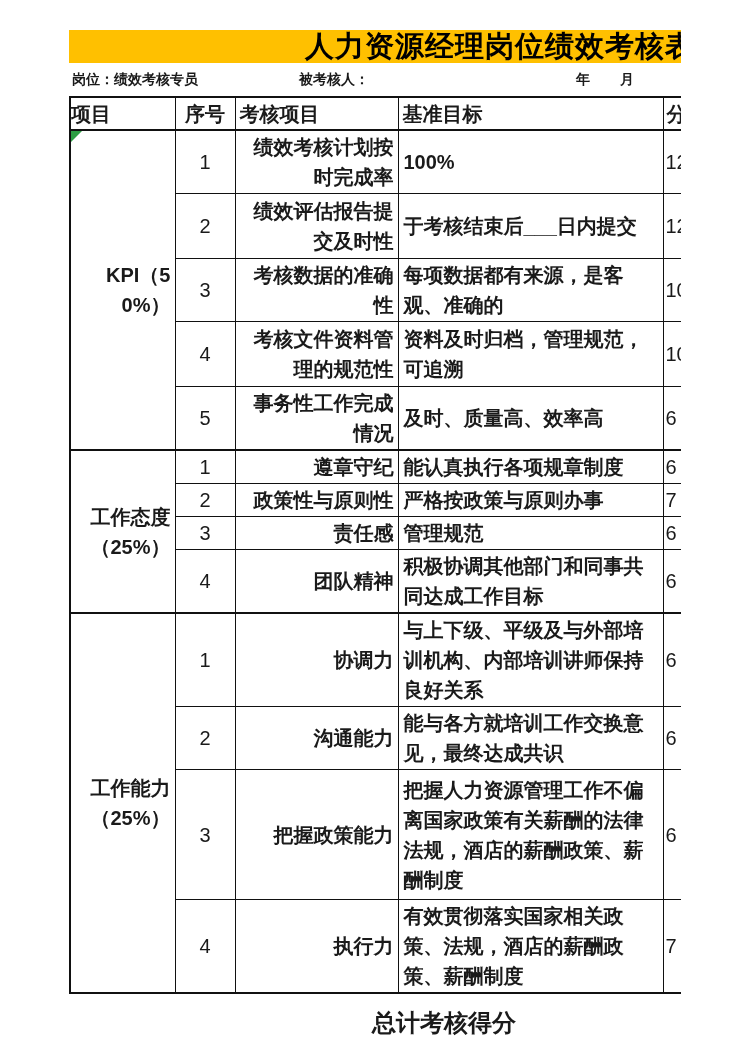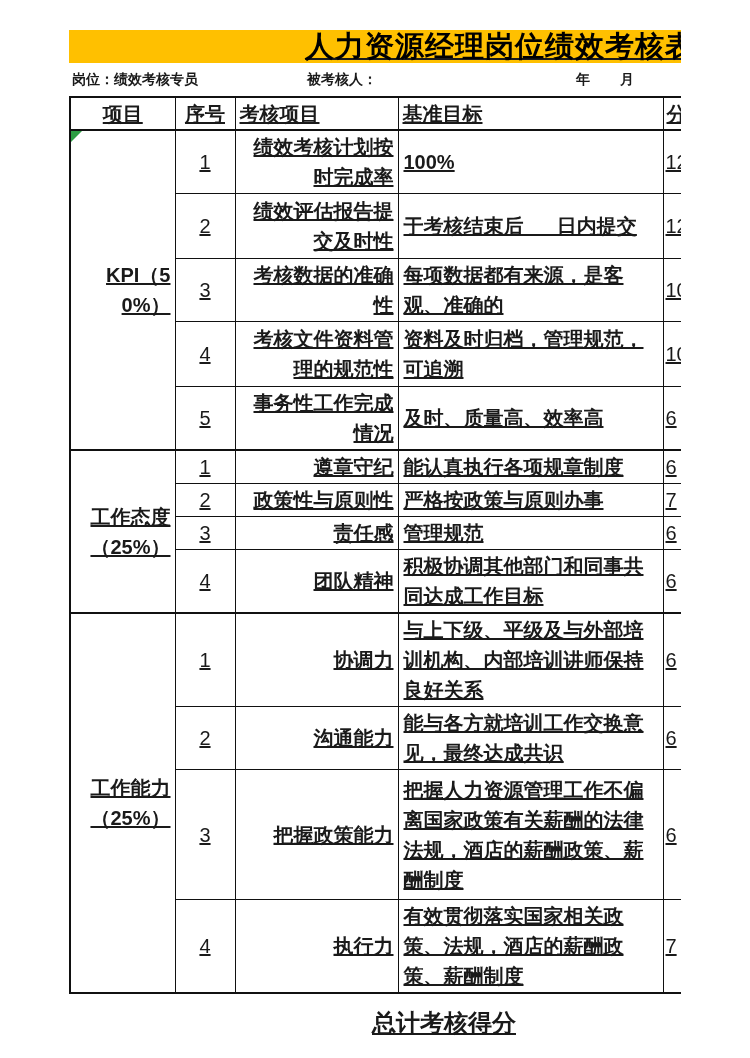--- a/index.html
+++ b/index.html
@@ -4,33 +4,33 @@
 <style>
   :root{
     --accent:#FFC000;
     --marker_green:#2E9E44;
     --border:#111111;
     --text:#1A1A1A;
   }
   *{box-sizing:border-box;margin:0;padding:0;}
   html,body{background:#ffffff;}
   body{font-family:"Liberation Sans","DejaVu Sans",sans-serif;color:var(--text);}
-  .page{position:relative;width:612px;height:1058px;background:#ffffff;overflow:hidden;margin:0 auto;text-decoration:underline;}
+  .page{position:relative;width:612px;height:1058px;background:#ffffff;overflow:hidden;margin:0 auto;}
 
   .title-band{
     margin-top:30px;height:33px;line-height:33px;width:750px;
     background:var(--accent);color:#000;
     font-size:29px;font-weight:700;text-align:center;
     padding-left:112px;letter-spacing:1px;white-space:nowrap;
   }
 
   .info-row{position:relative;height:33px;width:750px;font-size:14px;font-weight:700;}
   .info-row span{position:absolute;top:0;line-height:33px;white-space:nowrap;}
   .info-pos{left:3px;}
-  .info-assessee{left:238px;}
+  .info-assessee{left:230px;}
   .info-date{left:388px;}
   .info-year{left:507px;}
   .info-month{left:551px;}
 
   table.eval{
     width:750px;table-layout:fixed;border-collapse:collapse;
     border:2px solid var(--border);
   }
   table.eval td{
     border:1px solid var(--border);
@@ -44,21 +44,21 @@
   .hh{height:33px;} .h62{height:62px;} .h65{height:65px;} .h63{height:63px;}
   .h31{height:31px;} .h93{height:93px;} .h130{height:130px;} .h90{height:90px;}
 
   td.c-proj{text-align:right;font-weight:700;position:relative;padding:0 4px;}
   td.c-no{text-align:center;font-weight:400;padding:0 2px;}
   td.c-item{text-align:right;font-weight:700;padding:1px 4px;}
   td.c-target{text-align:left;font-weight:700;padding:1px 5px;}
   td.c-score{text-align:left;font-weight:400;padding:0 6px 0 2px;}
   td.c-result{padding:0;}
 
-  td.h-proj{text-align:center;}
+  td.h-proj{text-align:left;}
   td.h-no{text-align:center;}
   td.h-item,td.h-target,td.h-result{text-align:left;padding:0 4px;}
   td.h-score{text-align:left;padding:0 3px;}
 
   .corner-marker{
     position:absolute;top:0;left:0;width:0;height:0;
     border-top:11px solid var(--marker_green);
     border-right:11px solid transparent;
   }
 

